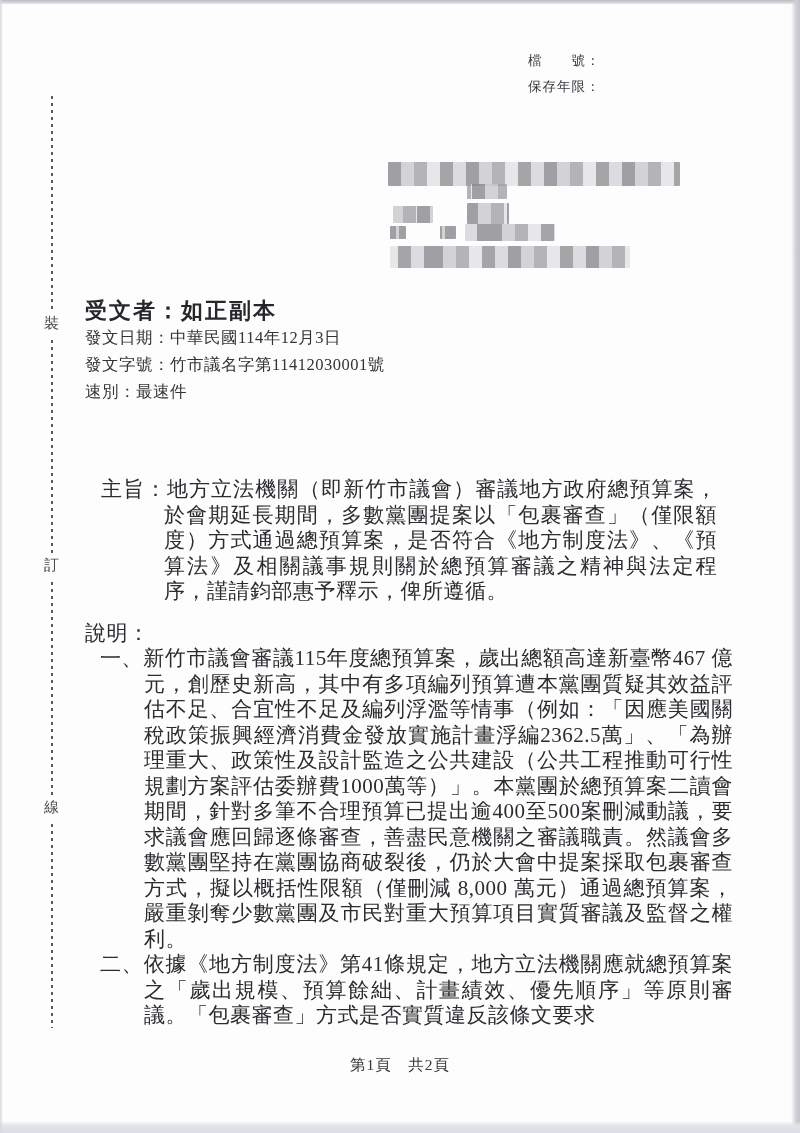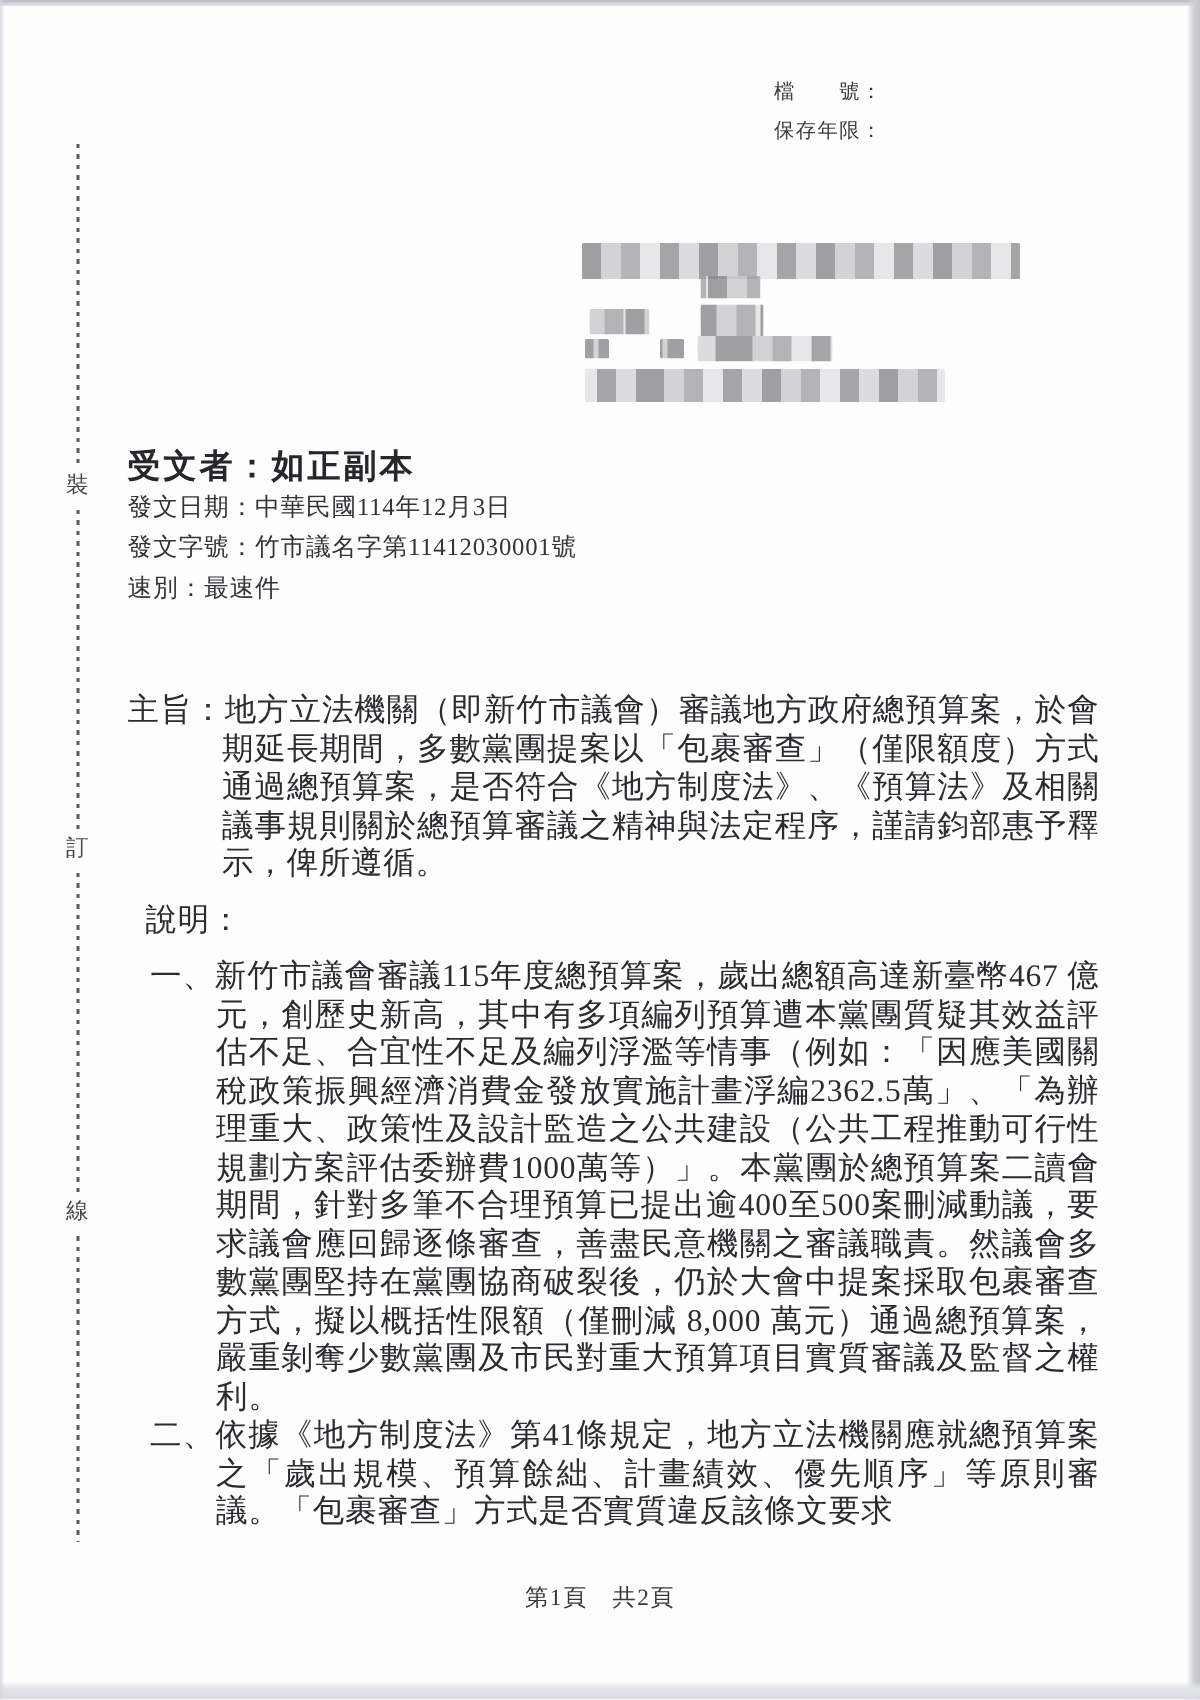--- a/index.html
+++ b/index.html
@@ -14,21 +14,21 @@
   .edge-top{position:absolute;left:0;top:0;width:800px;height:4px;
     background:linear-gradient(to bottom,#b9bac2,#e6e6ea);}
   .edge-right{position:absolute;right:0;top:0;width:9px;height:1133px;
     background:linear-gradient(to right,rgba(200,200,208,0),#cfd0d7 55%,#c2c3cc);}
   .edge-bottom{position:absolute;left:0;bottom:0;width:800px;height:12px;
     background:linear-gradient(to bottom,rgba(220,220,226,0),#e2e3e9 40%,#dcdde4);}
   .edge-left{position:absolute;left:0;top:0;width:3px;height:1133px;
     background:linear-gradient(to right,#d8d9df,rgba(216,217,223,0));}
 
   
-  .file-header{position:absolute;left:516px;top:48px;font-size:13.5px;
+  .file-header{position:absolute;left:528px;top:48px;font-size:13.5px;
     line-height:26px;letter-spacing:1px;color:#3a3a40;}
 
   
   .doc-title{position:absolute;left:60px;top:100px;width:700px;
     text-align:center;font-size:30px;letter-spacing:4px;color:#1f1f24;
     font-weight:500;}
 
   
   .mosaic{position:absolute;opacity:.8;border-radius:1px;
     background-image:
@@ -44,22 +44,22 @@
     font-weight:600;letter-spacing:2px;color:#26262b;}
 
   
   .meta{position:absolute;left:85px;top:324px;font-size:16.5px;
     line-height:27px;letter-spacing:.5px;color:#333338;}
 
   
   .body-text{position:absolute;left:85px;top:461px;width:648px;
     font-size:21px;line-height:25.5px;letter-spacing:.5px;color:#2b2b30;
     text-align:justify;}
-  .subject-par{padding-left:63px;text-indent:-63px;margin:0;}
-  .section-label{margin:12px;}
+  .subject-par{padding-left:63px;text-indent:-63px;margin:16px;}
+  .section-label{margin:0;}
   .exp-item{margin:0 0 0 15px;padding-left:44px;text-indent:-44px;}
 
   
   .bind-seg{position:absolute;left:51px;width:2px;
     background:repeating-linear-gradient(to bottom,#5a5a5e 0 3px,transparent 3px 7px);}
   .bind-char{position:absolute;left:44px;font-size:15px;color:#47474c;
     letter-spacing:0;}
 
   
   .footer{position:absolute;left:0;top:1055px;width:800px;text-align:center;

